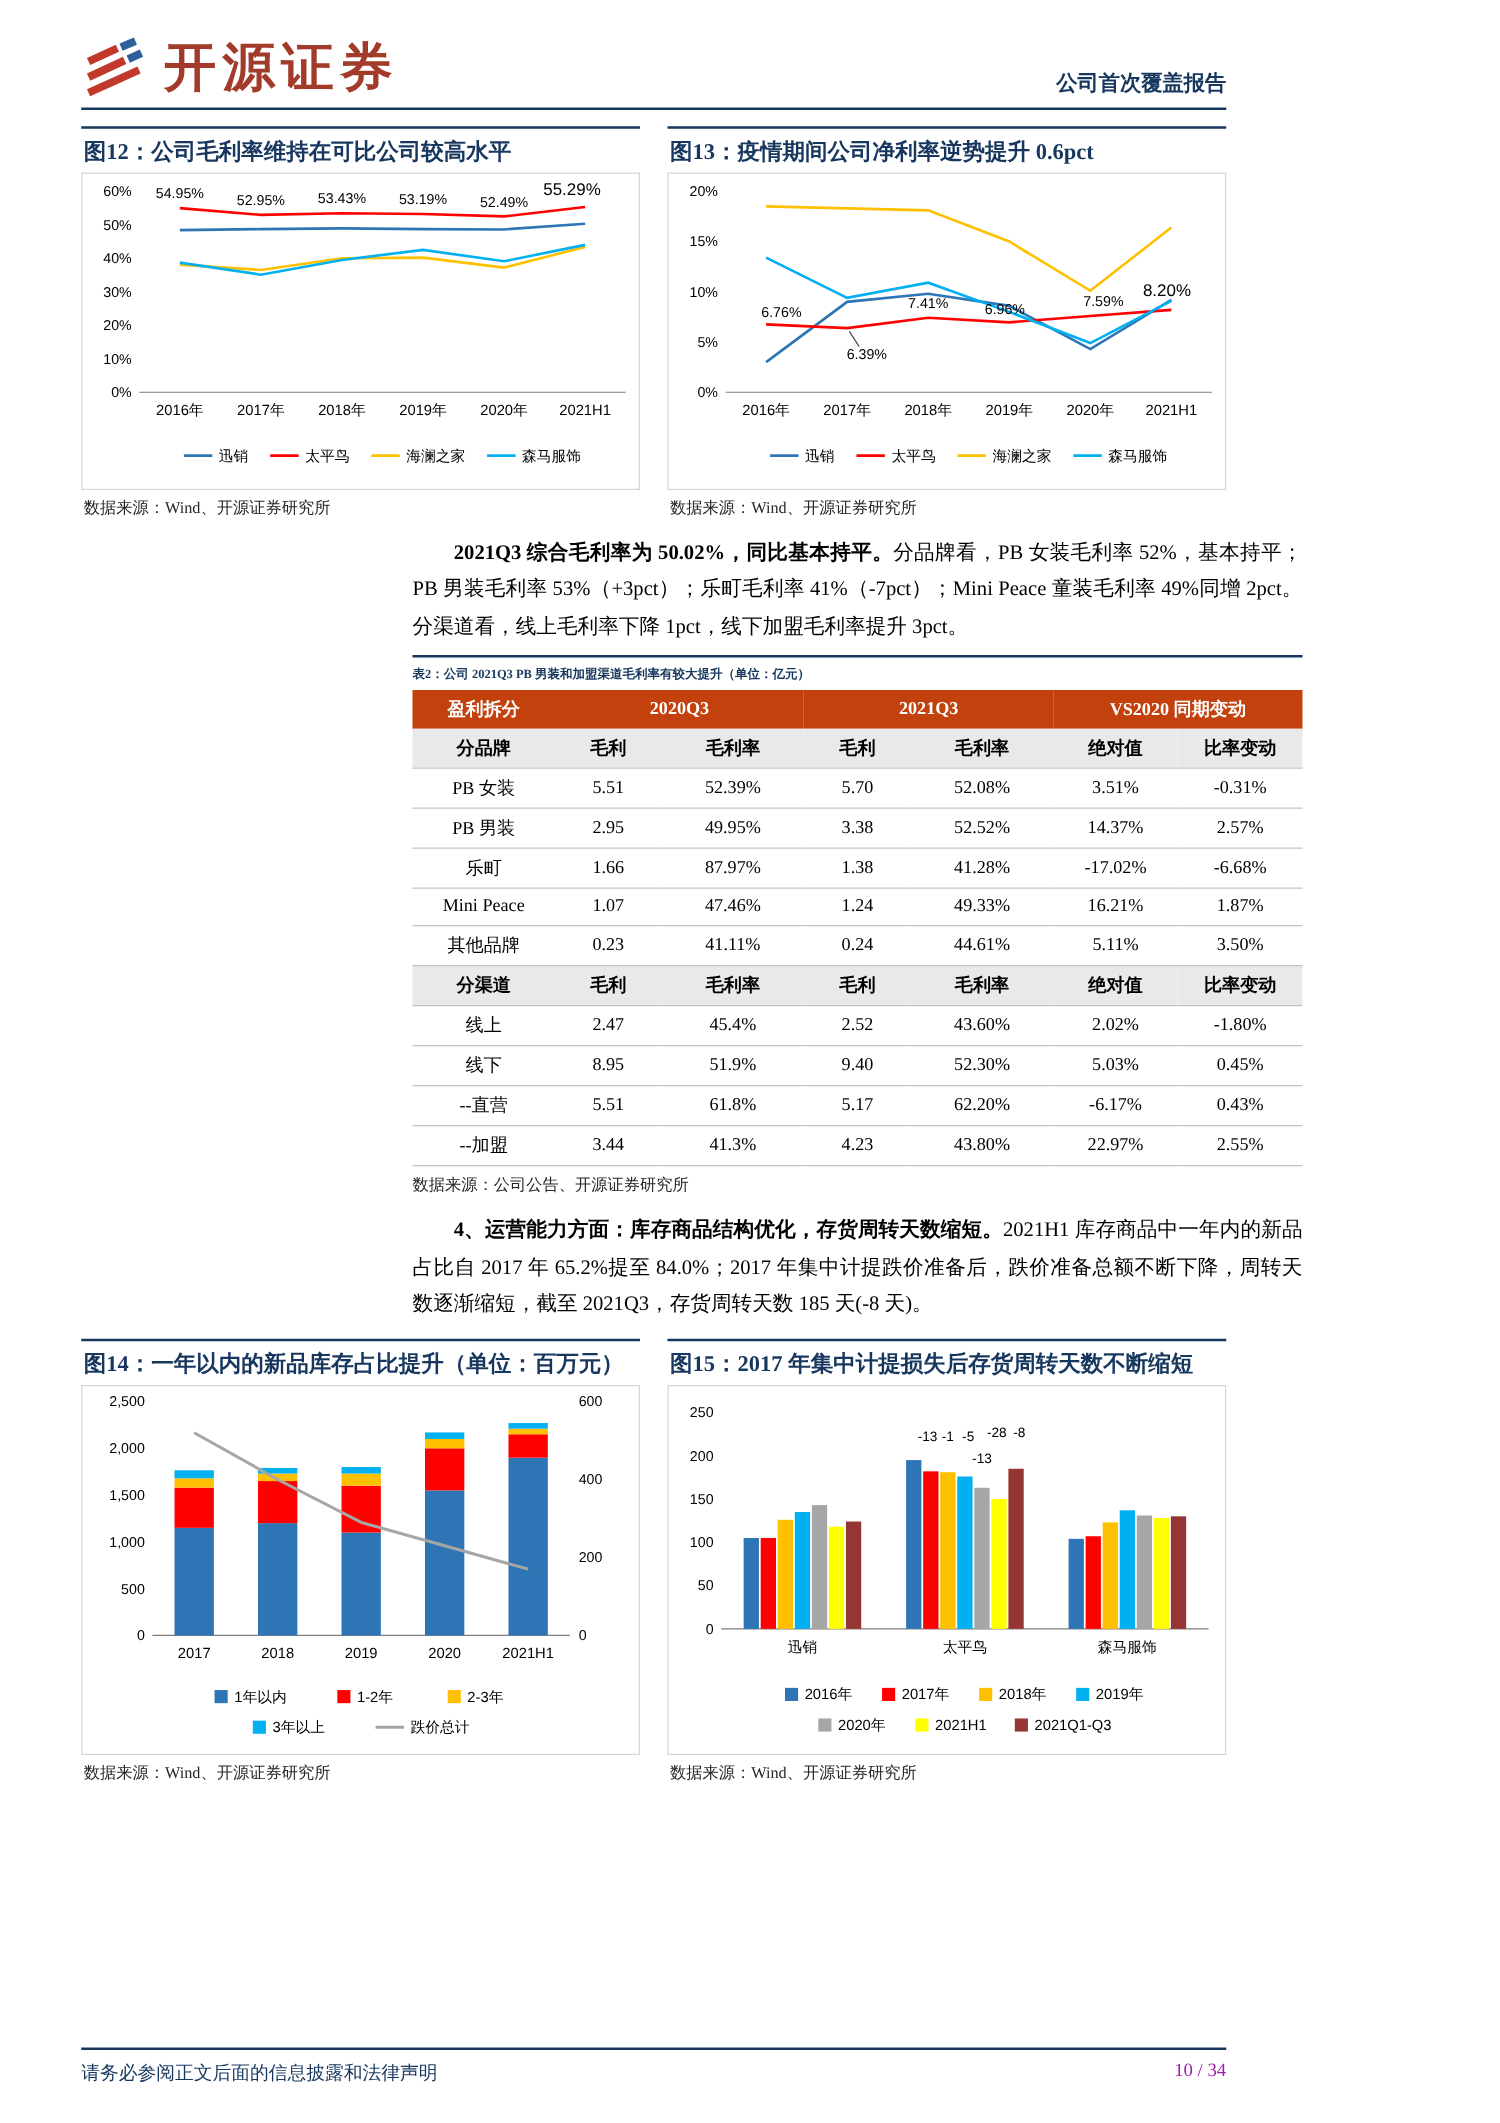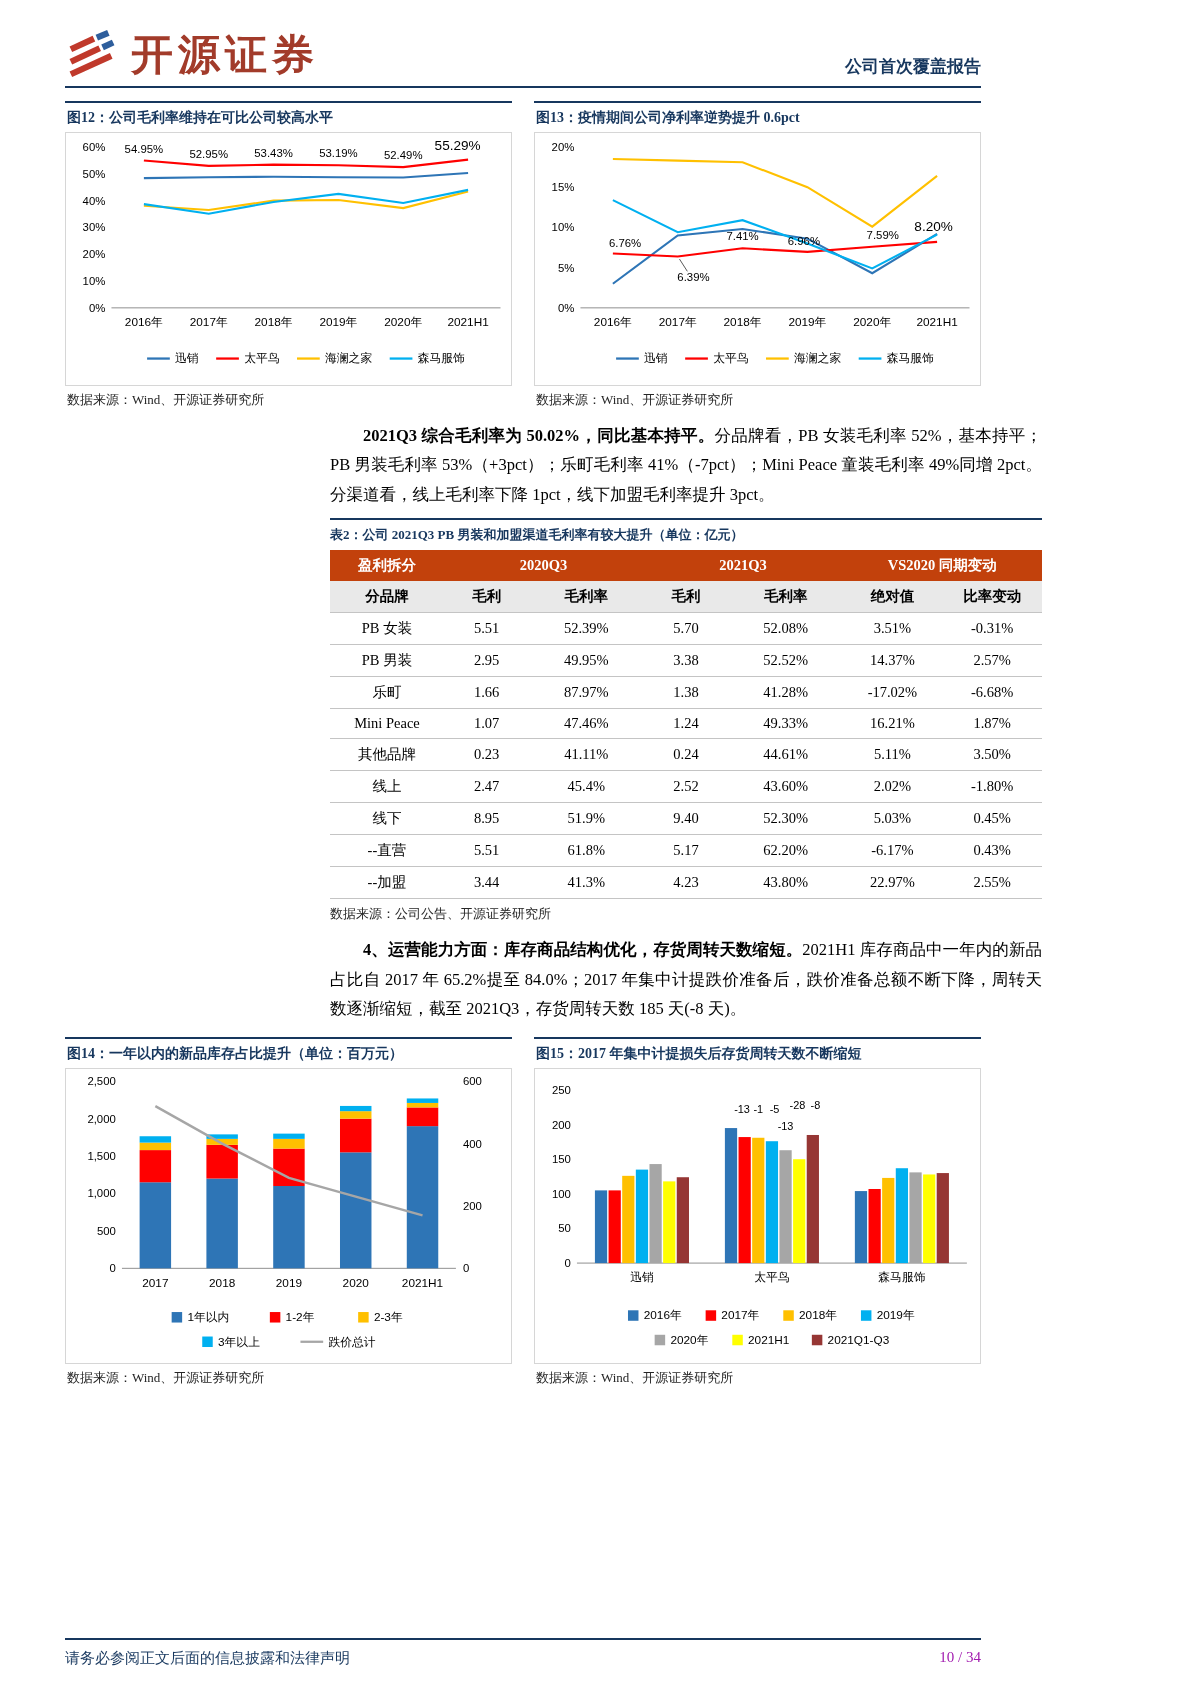--- a/index.html
+++ b/index.html
@@ -15,34 +15,34 @@
     padding-top:30px; padding-bottom:6px; border-bottom:2px solid #17375E; }
   .logo { display:flex; align-items:center; gap:12px; }
   .logo-icon { width:54px; height:50px; }
   .logo-text { font-size:42px; font-weight:bold; color:#A23B2A; letter-spacing:5px; line-height:1; }
   .report-type { font-size:17px; font-weight:bold; color:#17375E; padding-bottom:2px; }
 
   
   .fig-row { display:flex; gap:22px; margin-top:13px; }
   .fig { flex:1; min-width:0; }
   .fig-title { border-top:2px solid #17375E; padding:6px 2px 5px 2px;
-    font-size:14px; font-weight:bold; color:#17375E; }
+    font-size:18px; font-weight:bold; color:#17375E; }
   .chart-box { border:1px solid #D6D6D6; background:#fff; }
   .chart-box svg { display:block; width:100%; height:auto; font-family:"Liberation Sans","DejaVu Sans",sans-serif; }
   .source { font-size:13px; color:#262626; padding:5px 2px 0 2px; }
 
   
   .body-text { margin:12px 0 8px 265px; width:712px; font-size:16.5px;
     line-height:1.8; text-align:justify; text-indent:2em; }
   .body-text strong { font-weight:bold; }
 
   
   .table-block { margin:4px 0 0 265px; width:712px; }
   .table-title { border-top:2px solid #17375E; padding:6px 0 6px 0;
-    font-size:13px; font-weight:bold; color:#17375E; }
+    font-size:10px; font-weight:bold; color:#17375E; }
   table.profit { width:100%; border-collapse:collapse; font-size:14.5px; }
   table.profit th, table.profit td { padding:6px 4px; text-align:center; }
   tr.h1 th { background:#c2410c; color:#fff; font-weight:bold; }
   tbody td { border-bottom:1px solid #C4C4C4; }
   tr.sub td { background:#E9E9E9; font-weight:bold; }
   .table-source { font-size:13px; color:#262626; padding-top:6px; }
 
   
   .footer { position:absolute; left:65px; right:65px; bottom:30px;
     border-top:2px solid #17375E; padding-top:9px;
@@ -221,20 +221,29 @@
               <td>1.87%</td>
             </tr>
             <tr>
               <td>其他品牌</td>
               <td>0.23</td>
               <td>41.11%</td>
               <td>0.24</td>
               <td>44.61%</td>
               <td>5.11%</td>
               <td>3.50%</td>
+            </tr>
+            <tr class="sub">
+              <td>分渠道</td>
+              <td>毛利</td>
+              <td>毛利率</td>
+              <td>毛利</td>
+              <td>毛利率</td>
+              <td>绝对值</td>
+              <td>比率变动</td>
             </tr>
             <tr>
               <td>线上</td>
               <td>2.47</td>
               <td>45.4%</td>
               <td>2.52</td>
               <td>43.60%</td>
               <td>2.02%</td>
               <td>-1.80%</td>
             </tr>

